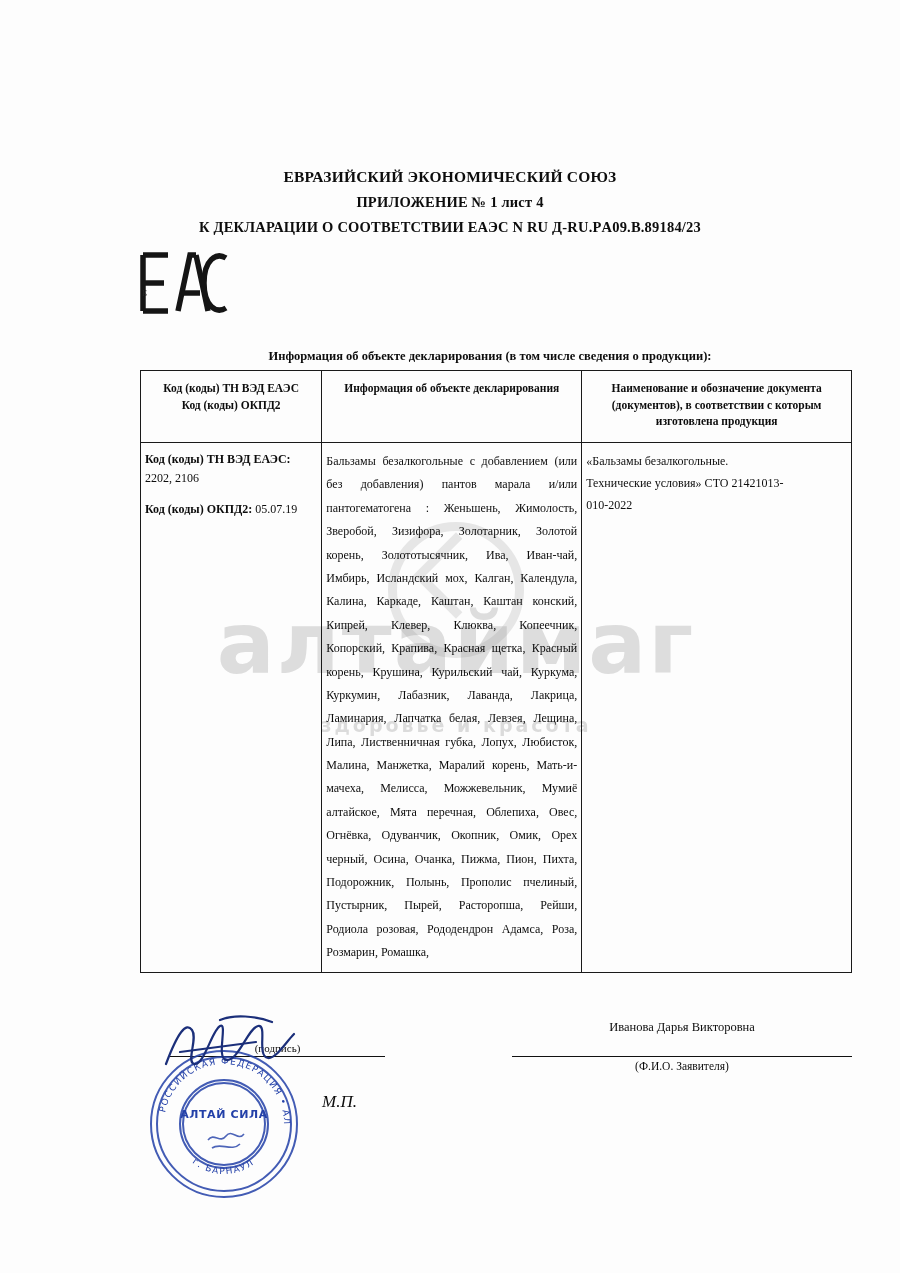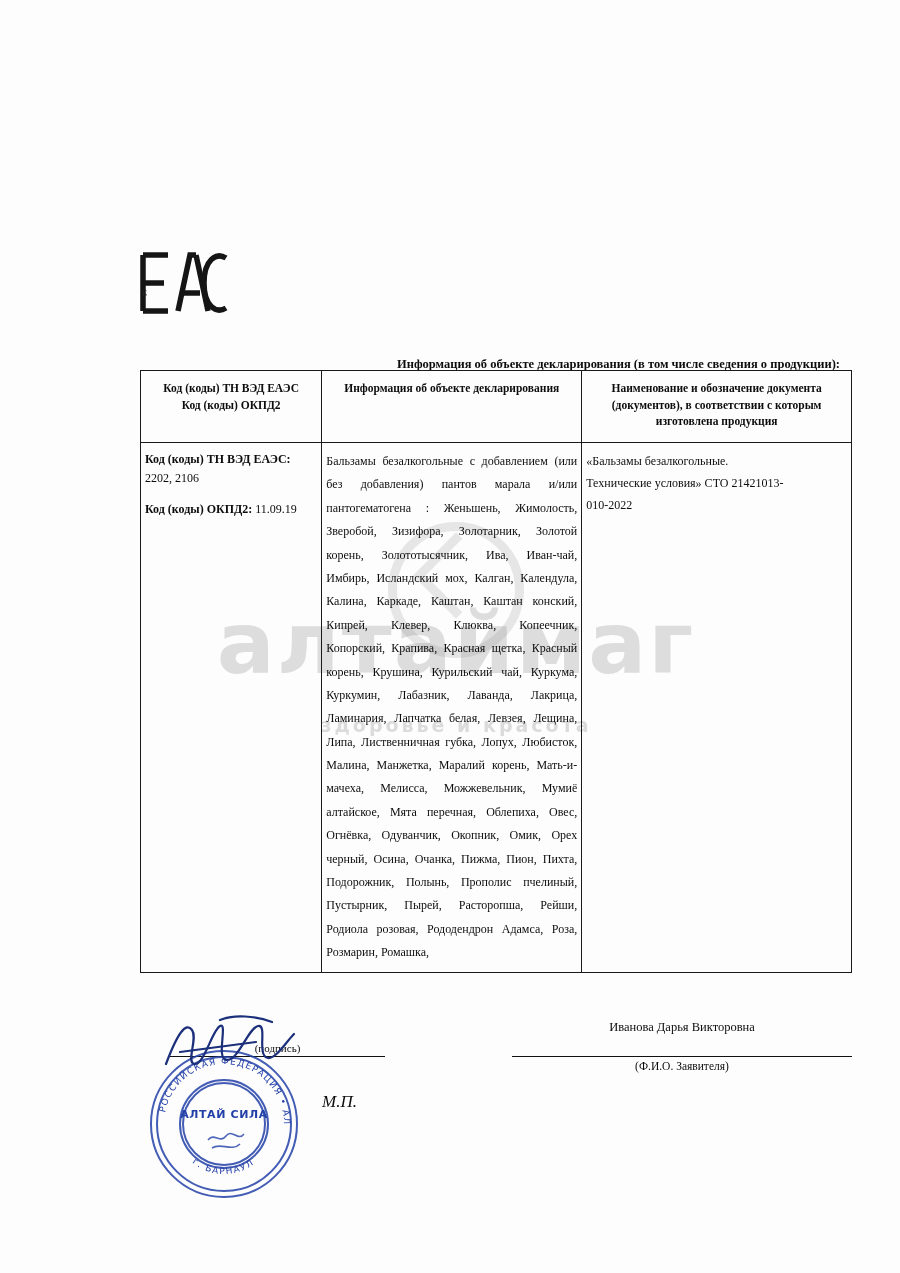--- a/index.html
+++ b/index.html
@@ -102,25 +102,24 @@
     font-size: 9px;
     color: #222;
   }
 
   
   .table-caption {
     position: absolute;
     left: 140px;
     right: 60px;
     top: 349px;
-    text-align: right;
+    text-align: center;
     font-weight: 700;
     font-size: 12.5px;
     z-index: 10;
-    margin-top: 8px;
   }
 
   
   table.decl {
     position: absolute;
     left: 140px;
     top: 370px;
     width: 712px;
     border-collapse: collapse;
     z-index: 10;
@@ -238,20 +237,25 @@
 <body>
 
 <div class="page">
 
   <div class="watermark">
     <div class="wm-ring"></div>
     <div class="wm-main">алтаймаг</div>
     <div class="wm-sub">здоровье и красота</div>
   </div>
 
+  <div class="header">
+    <div class="line l1">ЕВРАЗИЙСКИЙ ЭКОНОМИЧЕСКИЙ СОЮЗ</div>
+    <div class="line l2">ПРИЛОЖЕНИЕ № 1 лист 4</div>
+    <div class="line l3">К ДЕКЛАРАЦИИ О СООТВЕТСТВИИ ЕАЭС N RU Д-RU.РA09.В.89184/23</div>
+  </div>
 
   <div class="eac">
     <svg width="92" height="62" viewBox="0 0 92 62">
       <g fill="none" stroke="#151515" stroke-width="5.5">
         <path d="M5,3 L5,59"></path>
         <path d="M5,3 L30,3"></path>
         <path d="M5,31 L26,31"></path>
         <path d="M5,59 L30,59"></path>
         <path d="M40,59 L52,3 L58,3"></path>
         <path d="M44,41 L62,41"></path>
@@ -276,21 +280,21 @@
       </tr>
     </thead>
     <tbody>
       <tr>
         <td class="c1">
           <div><b>Код (коды) ТН ВЭД ЕАЭС:</b></div>
           <div>2202, 2106</div>
           <div class="gap"></div>
           <div>
             <b>Код (коды) ОКПД2:</b>
-            <span>11.09.19</span>
+            <span>05.07.19</span>
           </div>
         </td>
         <td class="c2">Бальзамы безалкогольные с добавлением (или без добавления) пантов марала и/или пантогематогена : Женьшень, Жимолость, Зверобой, Зизифора, Золотарник, Золотой корень, Золототысячник, Ива, Иван-чай, Имбирь, Исландский мох, Калган, Календула, Калина, Каркаде, Каштан, Каштан конский, Кипрей, Клевер, Клюква, Копеечник, Копорский, Крапива, Красная щетка, Красный корень, Крушина, Курильский чай, Куркума, Куркумин, Лабазник, Лаванда, Лакрица, Ламинария, Лапчатка белая, Левзея, Лещина, Липа, Лиственничная губка, Лопух, Любисток, Малина, Манжетка, Маралий корень, Мать-и-мачеха, Мелисса, Можжевельник, Мумиё алтайское, Мята перечная, Облепиха, Овес, Огнёвка, Одуванчик, Окопник, Омик, Орех черный, Осина, Очанка, Пижма, Пион, Пихта, Подорожник, Полынь, Прополис пчелиный, Пустырник, Пырей, Расторопша, Рейши, Родиола розовая, Рододендрон Адамса, Роза, Розмарин, Ромашка,</td>
         <td class="c3">
           <div>«Бальзамы безалкогольные.</div>
           <div>Технические условия» СТО 21421013-</div>
           <div>010-2022</div>
         </td>
       </tr>
     </tbody>

